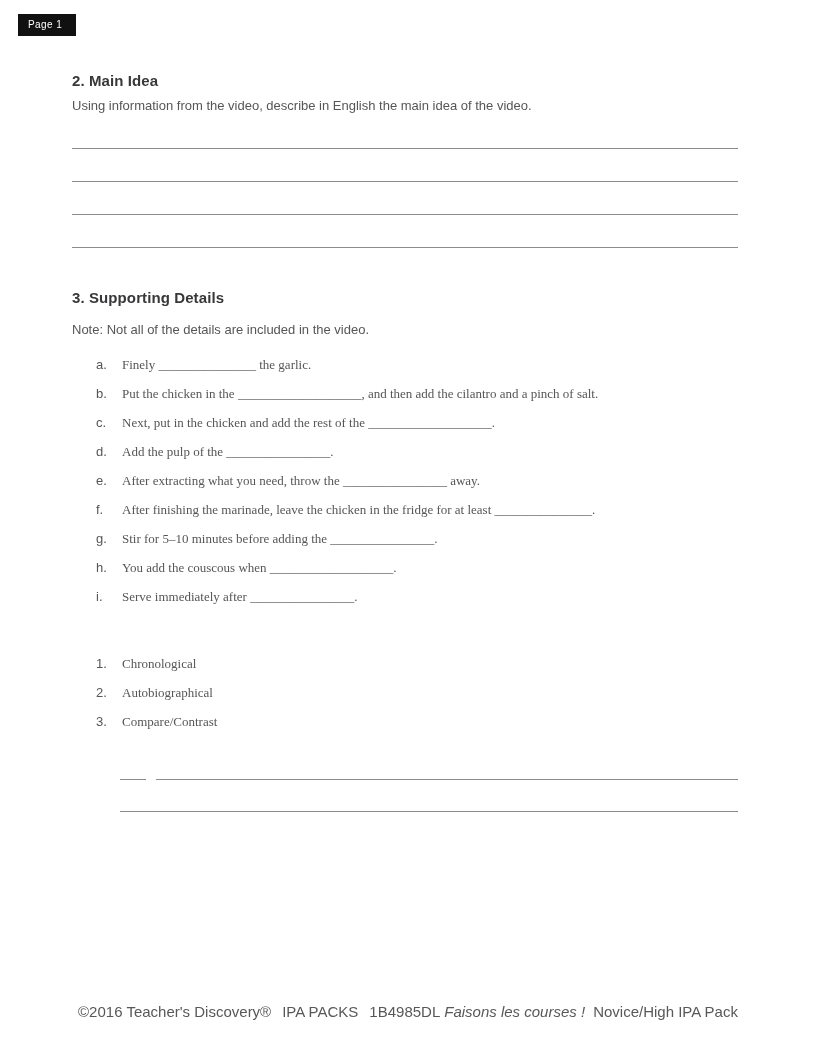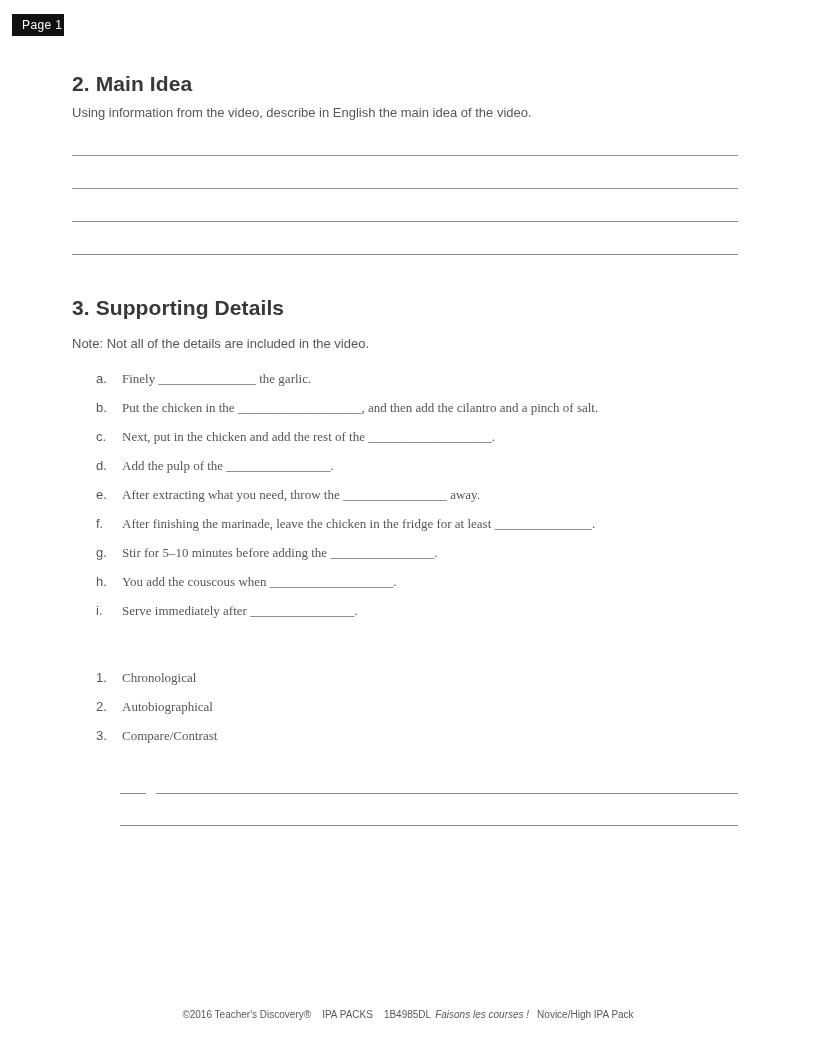--- a/index.html
+++ b/index.html
@@ -10,36 +10,36 @@
     width: 816px;
     height: 1056px;
     background: #ffffff;
     overflow: hidden;
     margin: 0 auto;
     color: #565658;
   }
   .corner-tag {
     position: absolute;
     top: 14px;
-    left: 12px;
+    left: 18px;
     background: #111111;
     color: #ffffff;
-    font-size: 12px;
+    font-size: 10px;
     line-height: 22px;
-    padding: 0 2px 0 10px;
+    padding: 0 14px 0 10px;
     letter-spacing: .4px;
   }
   .content {
     position: absolute;
     left: 72px;
     right: 78px;
     top: 0;
   }
   h2 {
-    font-size: 21px;
+    font-size: 15px;
     font-weight: 700;
     color: #38383a;
     letter-spacing: .1px;
   }
   .para {
     font-size: 13px;
     line-height: 21px;
     color: #565658;
   }
   .sec-main { margin-top: 72px; }
@@ -68,21 +68,21 @@
   .answer-row-1 { display: flex; align-items: flex-end; }
   .rule.short { width: 26px; height: 10px; }
   .rule.long { flex: 1; height: 10px; margin-left: 10px; }
   .rule.full { height: 32px; }
   .footer {
     position: absolute;
     left: 0;
     right: 0;
     bottom: 36px;
     text-align: center;
-    font-size: 10px;
+    font-size: 15px;
     color: #58585a;
   }
   .footer span { margin: 0 4px; }
   .footer .sep-wide { margin: 0 7px; }
   .italic { font-style: italic; }
 </style>
 </head>
 <body>
 
 <div class="page">

